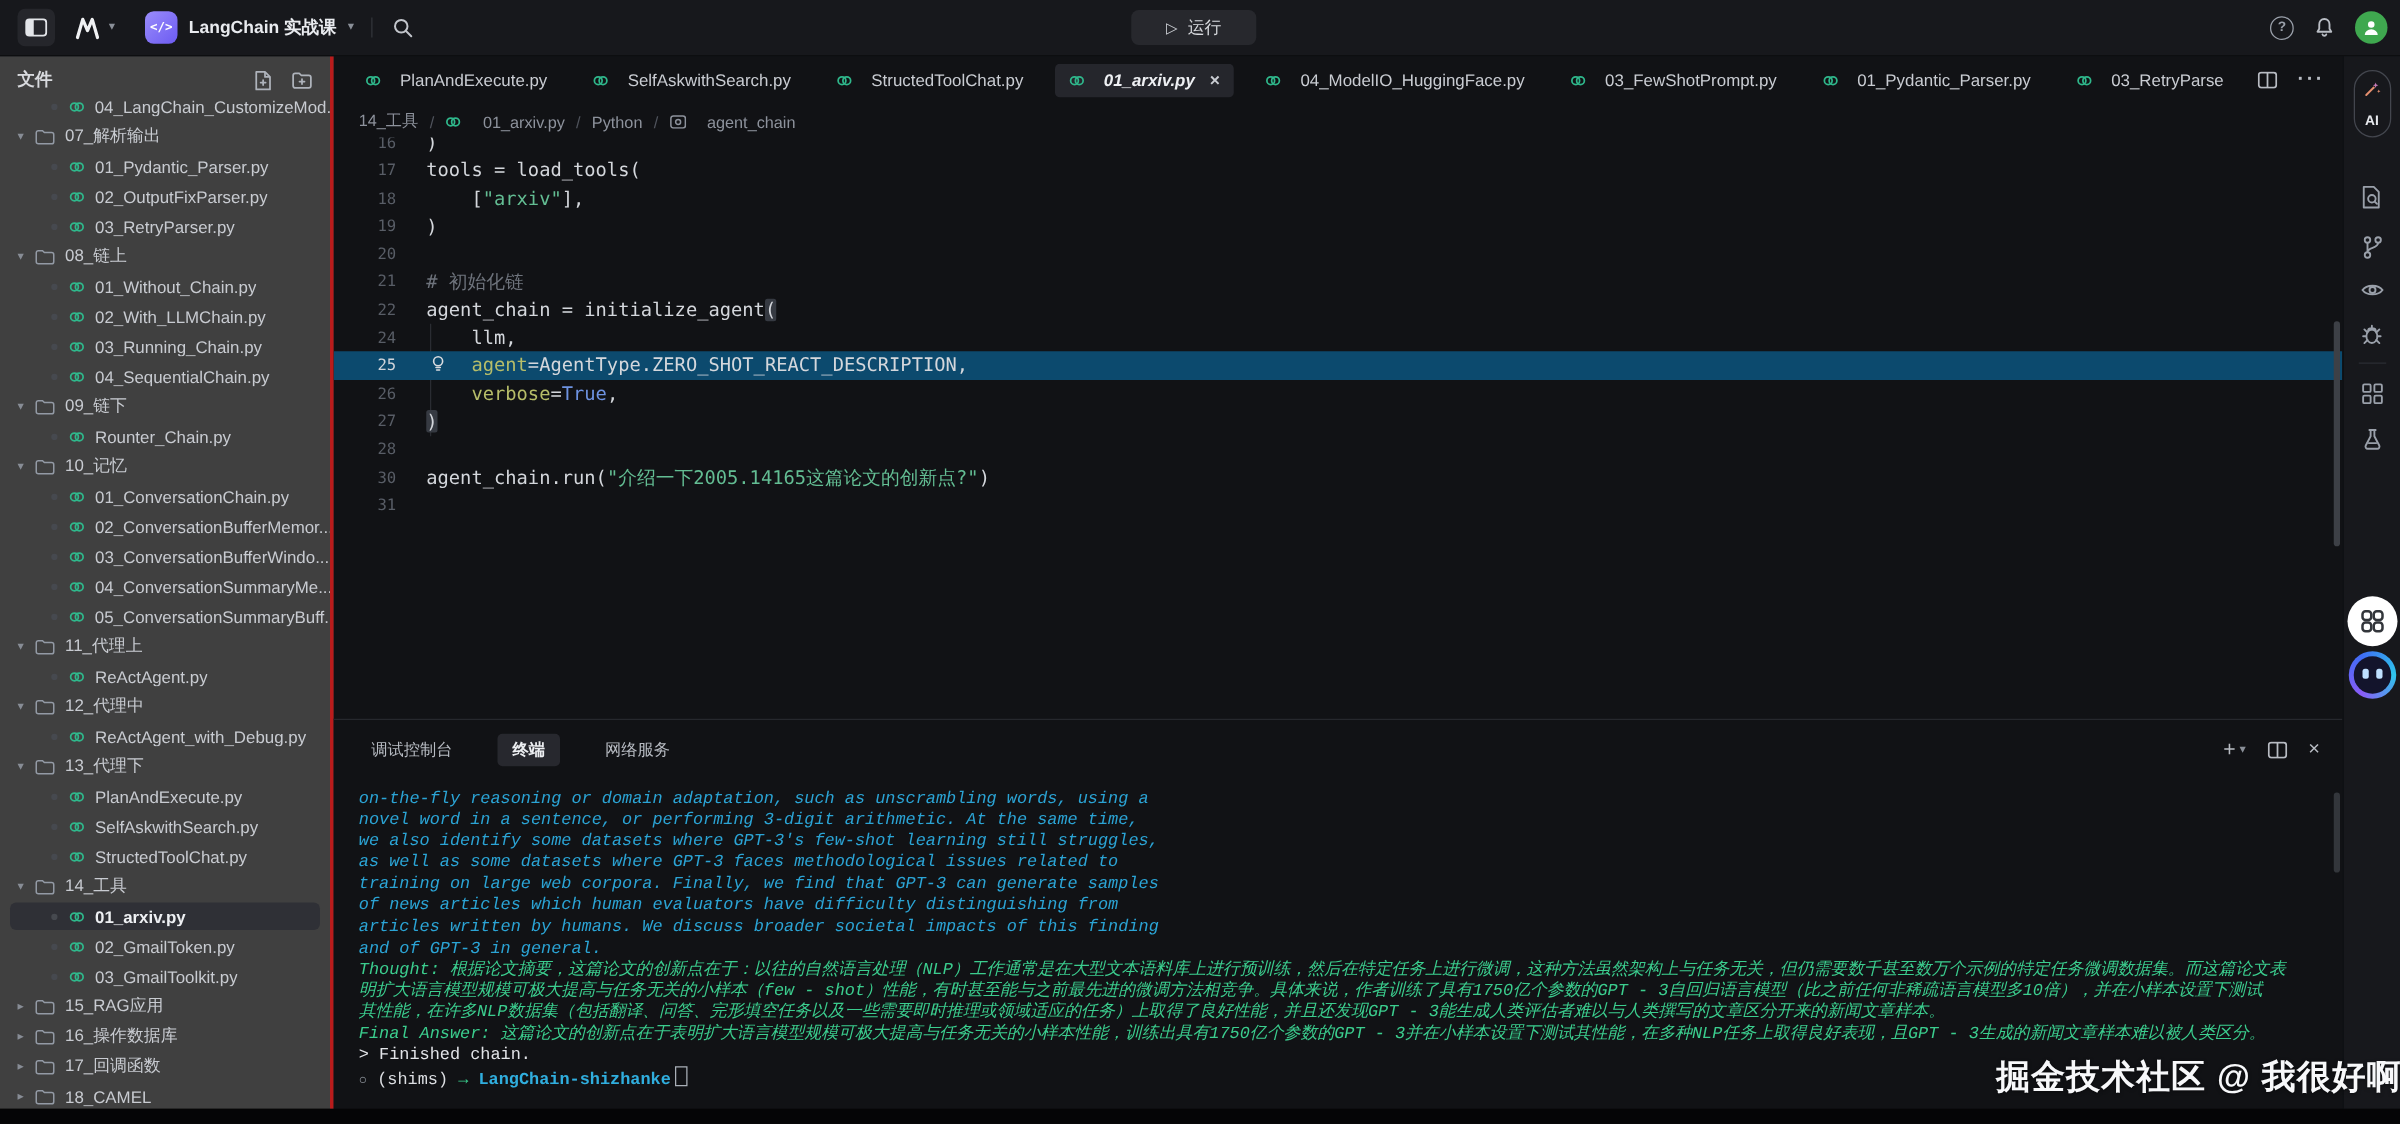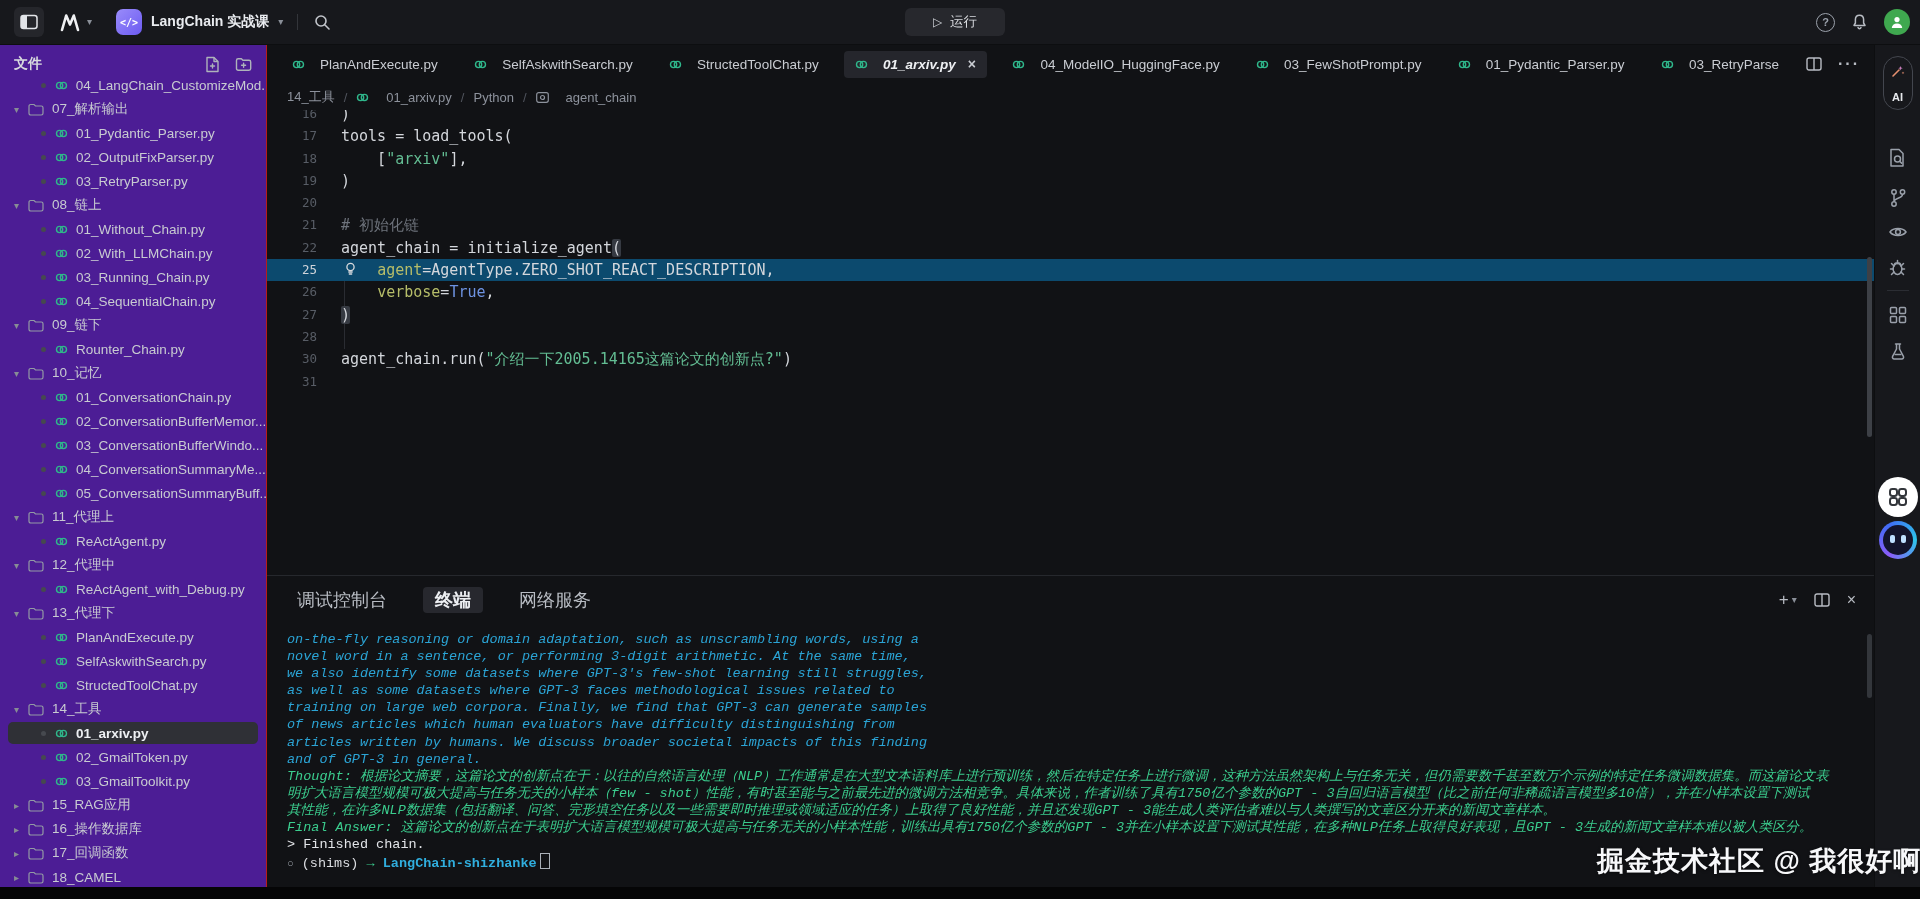--- a/index.html
+++ b/index.html
@@ -20,22 +20,22 @@
   .tb-div{width:1px;height:16px;background:#33353a;margin:0 16px 0 14px;}
   .runpill{position:absolute;left:905px;top:8px;height:28px;min-width:100px;box-sizing:border-box;
            background:#27282d;border-radius:6px;display:flex;align-items:center;justify-content:center;
            gap:8px;padding:0 16px;color:#d9dbdf;font-size:13.5px;}
   .runpill .play{color:#cfd2d7;font-size:12px;}
   .tb-right{position:absolute;right:10px;top:0;height:44px;display:flex;align-items:center;gap:16px;}
   .help-circ{width:17px;height:17px;border-radius:50%;border:1.4px solid #9ba1ab;color:#9ba1ab;
              font-size:11px;font-weight:bold;display:flex;align-items:center;justify-content:center;}
   .avatar{width:26px;height:26px;border-radius:50%;background:#3fa84f;display:flex;align-items:center;justify-content:center;}
   
-  .explorer{position:absolute;left:0;top:44px;width:267px;height:843px;background:#4c1d95;
-            border-right:1px solid #b91c1c;overflow:hidden;box-sizing:border-box;}
+  .explorer{position:absolute;left:0;top:44px;width:267px;height:843px;background:#404040;
+            border-right:3px solid #b91c1c;overflow:hidden;box-sizing:border-box;}
   .exp-header{position:absolute;left:0;top:6px;right:0;height:28px;display:flex;align-items:center;
               padding:0 14px;color:#d8dade;font-size:14px;font-weight:bold;}
   .exp-hicons{margin-left:auto;display:flex;gap:15px;align-items:center;}
   .tree{position:absolute;left:0;top:29px;right:0;}
   .trow{position:relative;height:24px;display:flex;align-items:center;font-size:13.5px;color:#c8cbd1;}
   .trow>*{position:relative;z-index:1;}
   .trow.lvl1{padding-left:14px;}
   .trow.lvl2{padding-left:38px;}
   .trow.sel::before{content:"";position:absolute;left:8px;right:8px;top:1px;bottom:1px;background:#2f3036;border-radius:5px;z-index:0;}
   .trow.sel .tlabel{color:#eef0f3;font-weight:bold;}
@@ -70,21 +70,21 @@
   .tk-p{color:#b6bd69;}
   .tk-b{color:#6e93e2;}
   .tk-x{background:#363a42;border-radius:2px;}
   .indent-guide{position:absolute;left:77px;top:149px;width:1px;height:90px;background:#2a2c32;}
   .code-scroll{position:absolute;right:2px;top:147px;width:5px;height:180px;background:#3d4046;border-radius:3px;}
   
   .terminal{position:absolute;left:0;top:531px;right:0;bottom:0;border-top:1px solid #26282d;background:#111215;}
   .t-header{position:absolute;left:0;top:0;right:0;height:47px;display:flex;align-items:center;
             padding:0 18px;gap:24px;box-sizing:border-box;}
   .t-tab{height:26px;display:flex;align-items:center;padding:0 12px;border-radius:4px;
-         font-size:18px;color:#b8bcc3;white-space:nowrap;}
+         font-size:13px;color:#b8bcc3;white-space:nowrap;}
   .t-tab.active{background:#27282e;color:#edeff2;font-weight:bold;}
   .t-actions{margin-left:auto;display:flex;gap:17px;align-items:center;color:#b8bcc3;font-size:15px;}
   .t-plus{display:flex;align-items:center;gap:3px;}
   .t-body{position:absolute;left:20px;top:55px;right:14px;bottom:2px;overflow:hidden;
           font-family:"DejaVu Sans Mono",monospace;font-size:13.5px;line-height:17.1px;white-space:pre;}
   .tl{height:17.1px;font-family:Liberation Mono, monospace;}
   .t-cyan{color:#2ba4d5;font-style:italic;}
   .t-green{color:#3bcd8e;font-style:italic;}
   .t-white{color:#e2e4e8;}
   .p-circle{color:#9aa0a8;font-size:11px;}
@@ -626,20 +626,21 @@
     <div class="code">
       <div class="indent-guide"></div>
       <div class="codelines" id="codelines">
           <div class="cl"><span class="ln">16</span><span class="codetext"><span class="tk-d">)</span></span></div>
           <div class="cl"><span class="ln">17</span><span class="codetext"><span class="tk-d">tools = load_tools(</span></span></div>
           <div class="cl"><span class="ln">18</span><span class="codetext"><span class="tk-d">    [</span><span class="tk-s">"arxiv"</span><span class="tk-d">],</span></span></div>
           <div class="cl"><span class="ln">19</span><span class="codetext"><span class="tk-d">)</span></span></div>
           <div class="cl"><span class="ln">20</span><span class="codetext"></span></div>
           <div class="cl"><span class="ln">21</span><span class="codetext"><span class="tk-c"># 初始化链</span></span></div>
           <div class="cl"><span class="ln">22</span><span class="codetext"><span class="tk-d">agent_chain = initialize_agent</span><span class="tk-x">(</span></span></div>
+          <div class="cl"><span class="ln">24</span><span class="codetext"><span class="tk-d">    llm,</span></span></div>
           <div class="cl cur"><span class="ln">25</span><span class="bulb"><svg width="11" height="15" viewBox="0 0 11 15">
                 <circle cx="5.5" cy="5" r="3.6" fill="none" stroke="#d9dbdf" stroke-width="1.3"></circle>
                 <path d="M3.8 10 h3.4 M4.3 12 h2.4" stroke="#d9dbdf" stroke-width="1.3" stroke-linecap="round"></path>
               </svg></span><span class="codetext"><span class="tk-d">    </span><span class="tk-p">agent</span><span class="tk-d">=</span><span class="tk-d">AgentType.ZERO_SHOT_REACT_DESCRIPTION,</span></span></div>
           <div class="cl"><span class="ln">26</span><span class="codetext"><span class="tk-d">    </span><span class="tk-p">verbose</span><span class="tk-d">=</span><span class="tk-b">True</span><span class="tk-d">,</span></span></div>
           <div class="cl"><span class="ln">27</span><span class="codetext"><span class="tk-x">)</span></span></div>
           <div class="cl"><span class="ln">28</span><span class="codetext"></span></div>
           <div class="cl"><span class="ln">30</span><span class="codetext"><span class="tk-d">agent_chain.run(</span><span class="tk-s">"介绍一下2005.14165这篇论文的创新点?"</span><span class="tk-d">)</span></span></div>
           <div class="cl"><span class="ln">31</span><span class="codetext"></span></div>
         </div>

